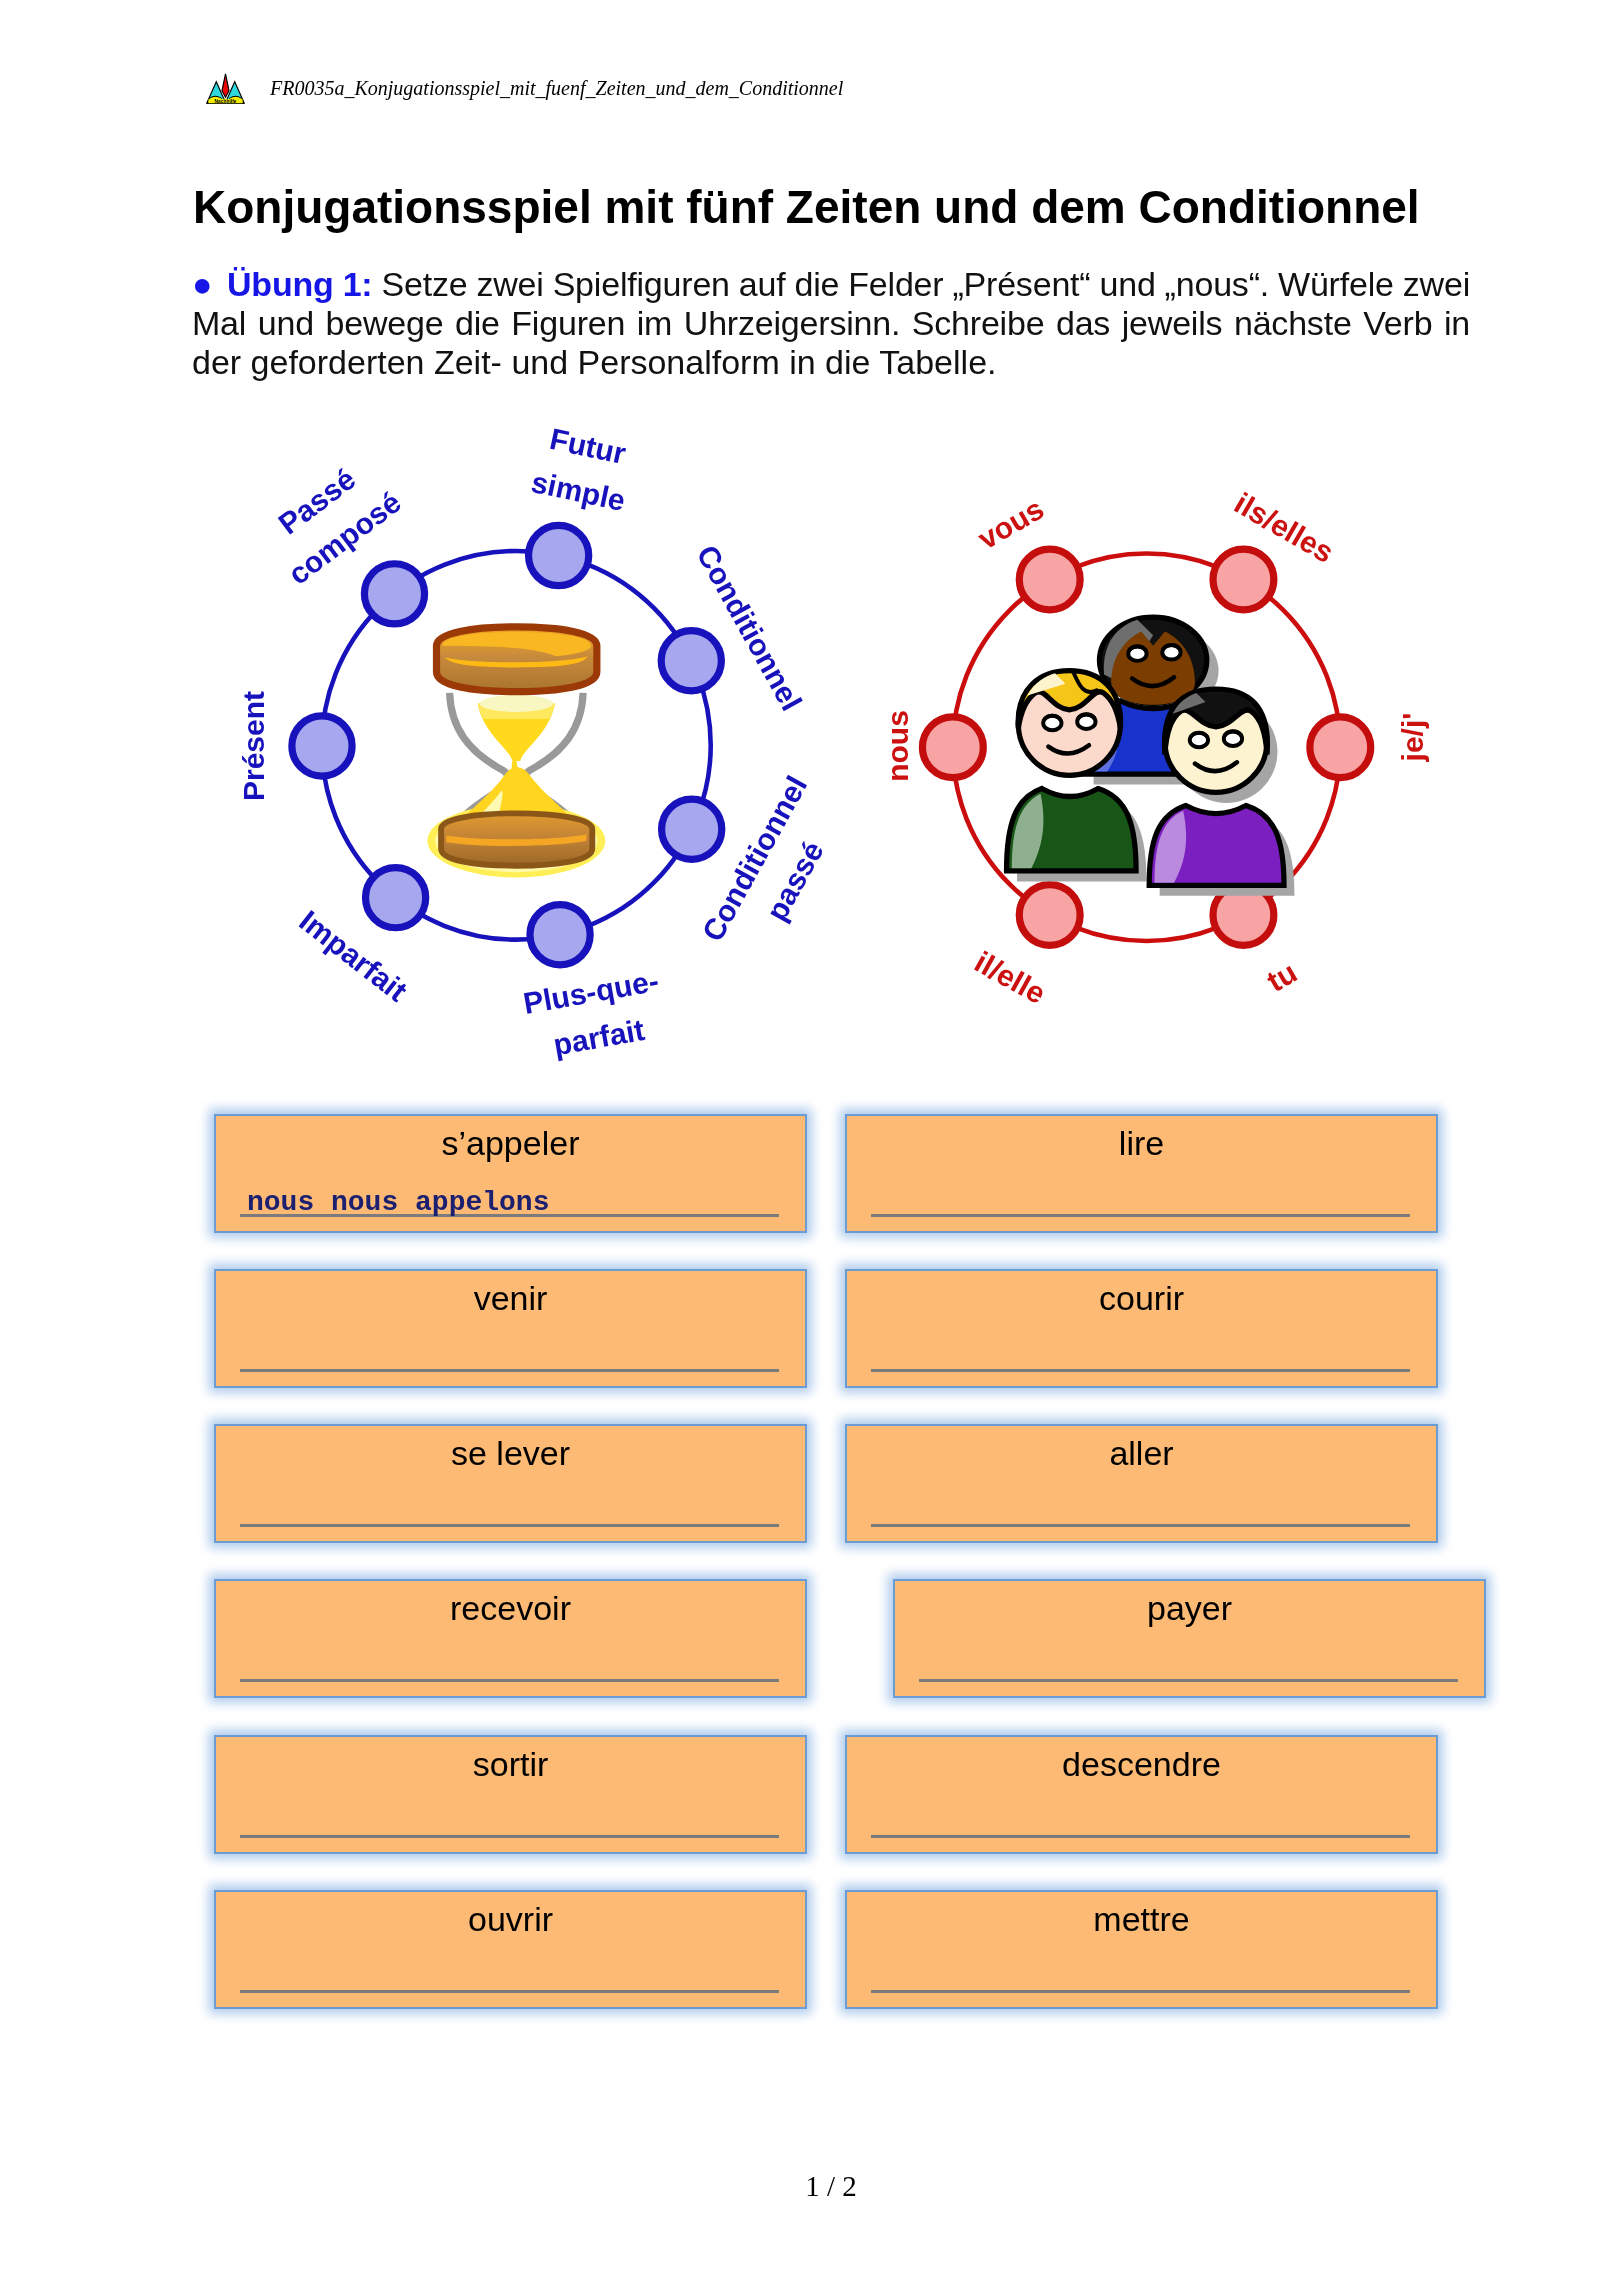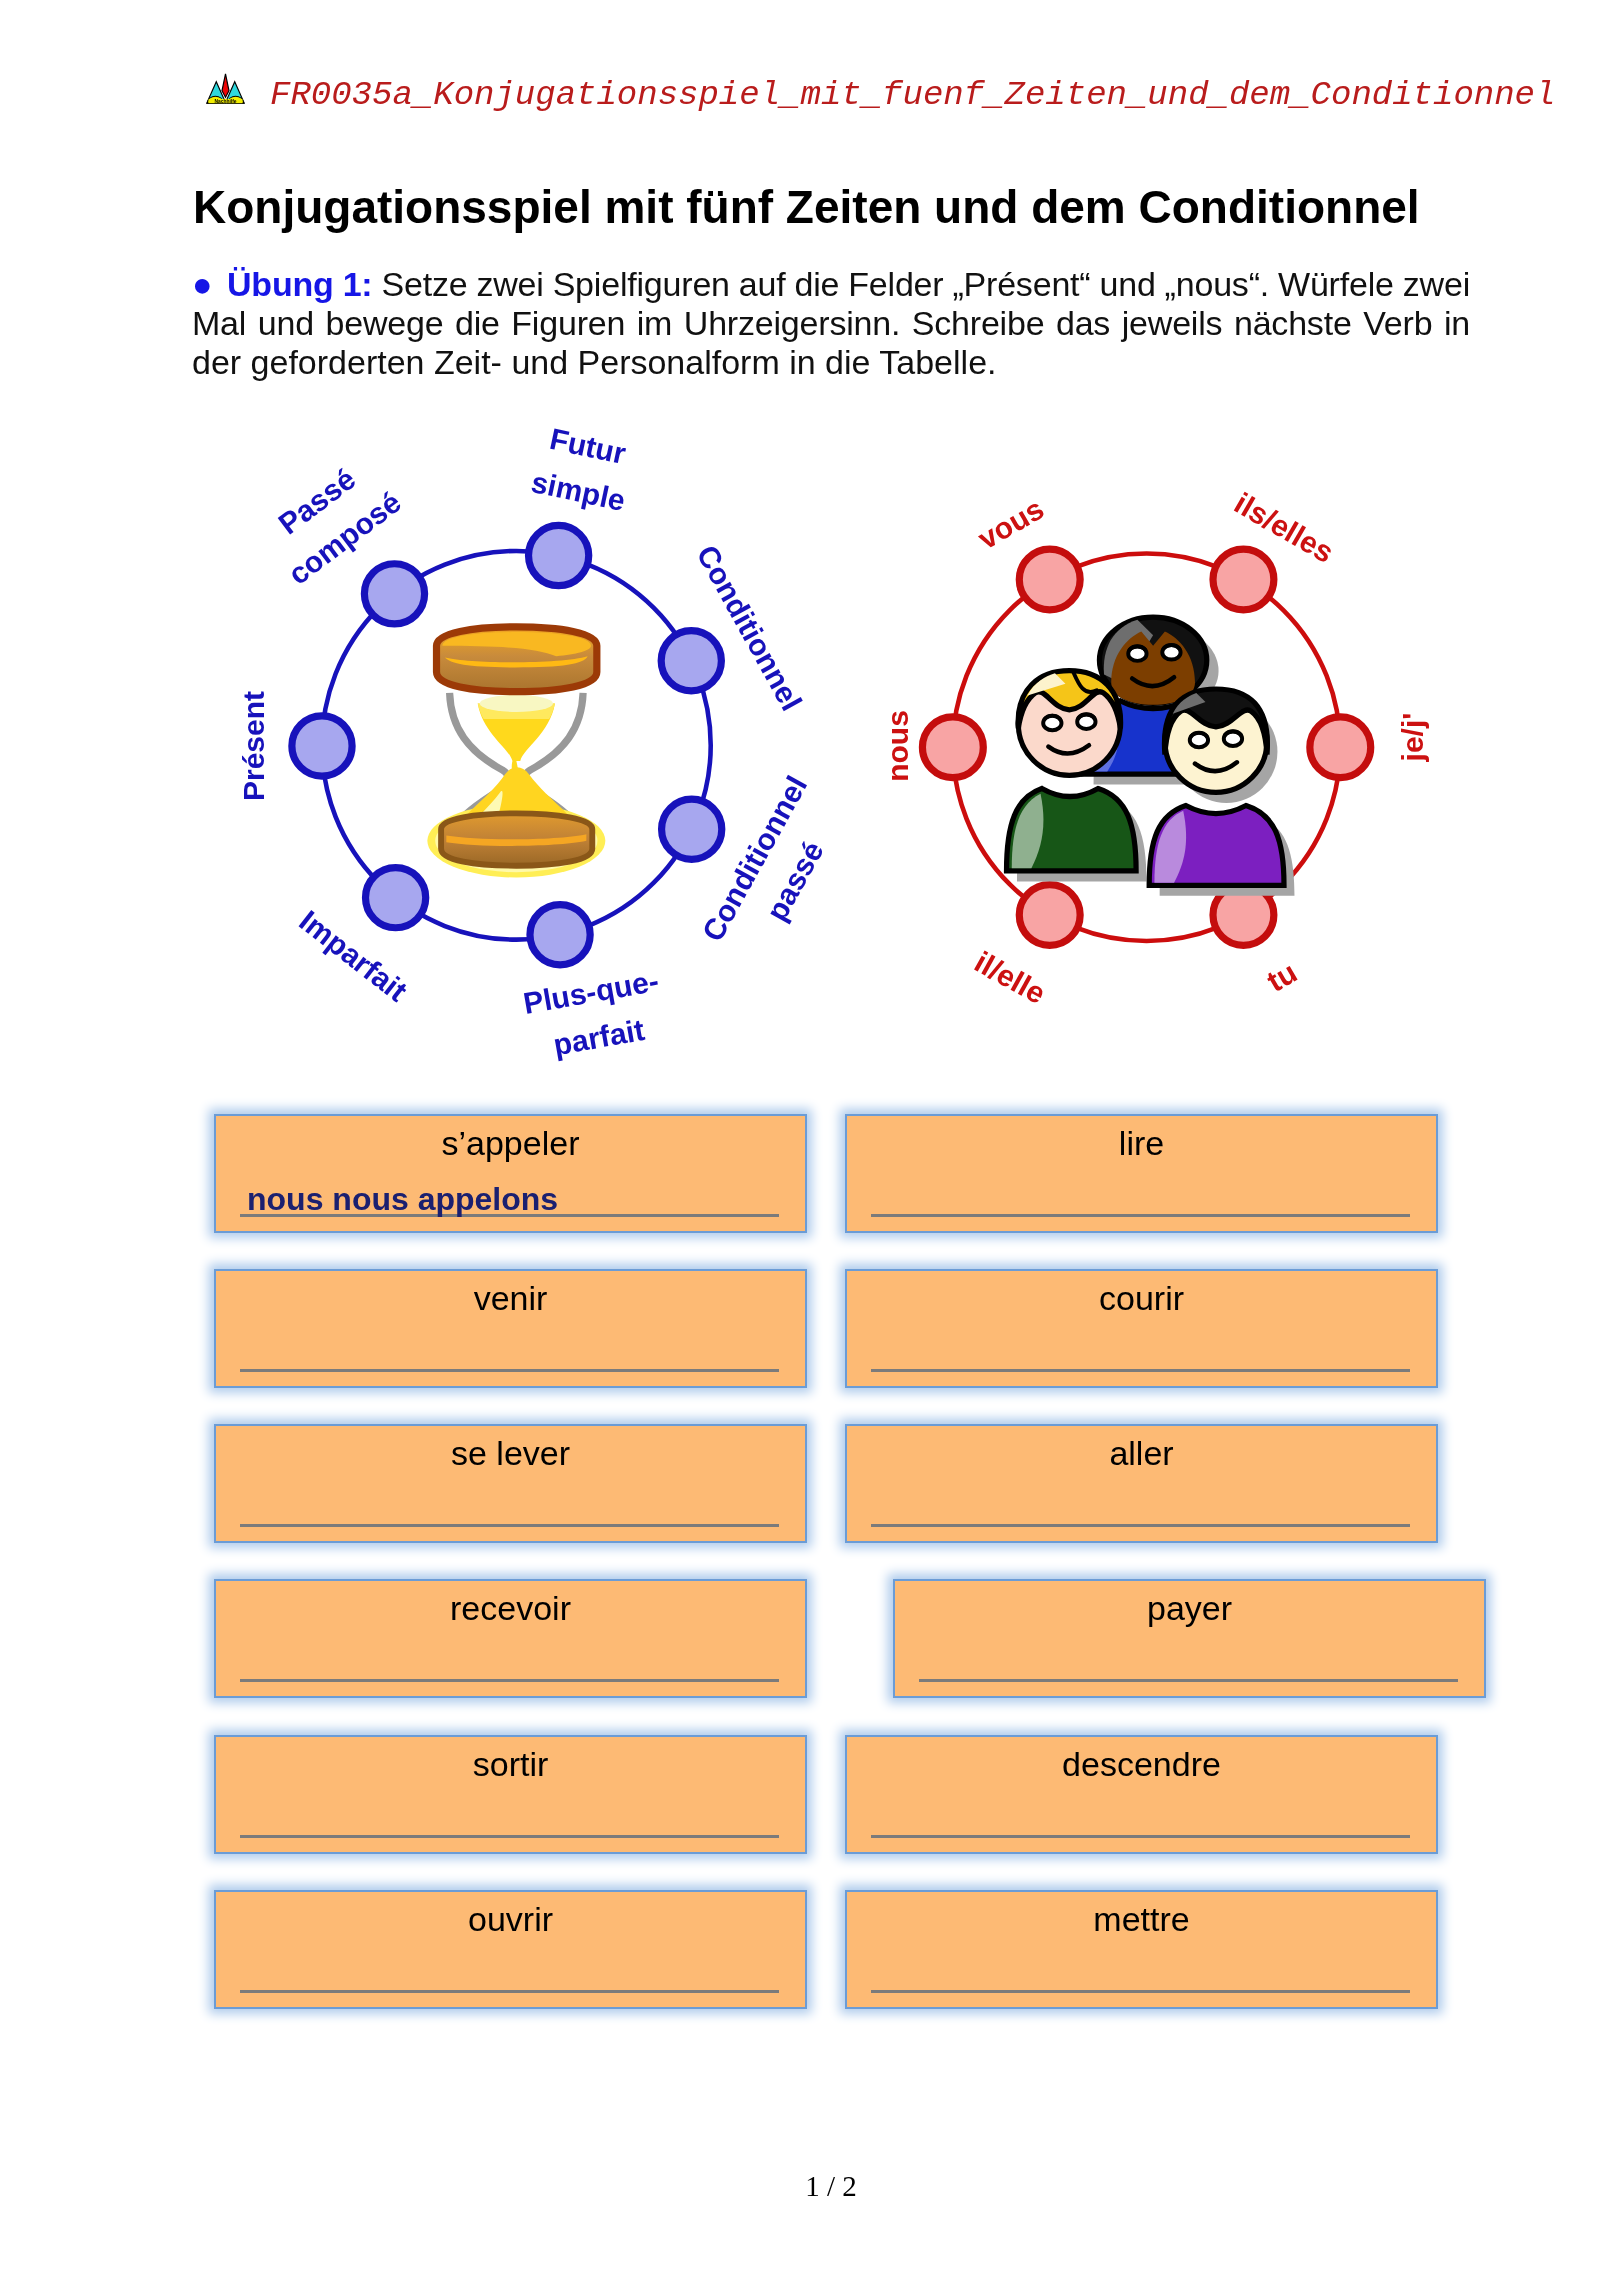--- a/index.html
+++ b/index.html
@@ -1,29 +1,29 @@
 <!DOCTYPE html>
 <html style="font-size:10.5px"><head>
 <meta charset="utf-8">
 <style>
   html,body{margin:0;padding:0;}
   body{width:1623px;height:2295px;background:#ffffff;font-family:"Liberation Sans",sans-serif;position:relative;overflow:hidden;}
   .abs{position:absolute;}
-  #hdrtext{left:270px;top:78px;font-family:Liberation Mono, monospace;font-style:italic;font-size:34px;color:#b91c1c;line-height:1;}
+  #hdrtext{left:270px;top:78px;font-family:Liberation Serif, serif;font-style:italic;font-size:20px;color:#000000;line-height:1;}
   #title{left:193px;top:188px;font-size:46px;font-weight:bold;color:#000;line-height:39px;letter-spacing:0px;}
   #para{left:192px;top:265px;width:1278px;font-size:34px;line-height:39px;color:#111;}
   #para .jl{text-align:justify;text-align-last:justify;word-spacing:-5.9px;letter-spacing:-0.2px;}
   #para .blue{color:#1616e6;font-weight:bold;}
   .lbl{position:absolute;font-weight:bold;text-align:center;line-height:1.32;white-space:nowrap;transform:translate(-50%,-50%);}
   .lblb{color:#1712bb;font-size:30px;line-height:46px;}
   .lblr{color:#cc1111;font-size:30px;line-height:46px;}
   .vbox{position:absolute;width:589px;height:115px;background:#fdba74;border:2.6px solid #6b9cd6;box-shadow:0 0 10.5px 5.2px #aecbec;}
   .vbox .verb{position:absolute;top:7.9px;left:0;width:100%;text-align:center;font-size:34px;color:#000;}
   .vbox .line{position:absolute;left:23.6px;right:26px;bottom:14.4px;height:2.6px;background:#7b7b7b;}
-  .vbox .hand{position:absolute;left:31px;bottom:13px;font-size:32px;font-weight:bold;color:#1b2070;}
+  .vbox .hand{position:absolute;left:31px;bottom:13px;font-size:28px;font-weight:bold;color:#1b2070;font-family:Liberation Mono, monospace;}
   #footer{left:19.6px;top:2170px;width:1623px;text-align:center;font-family:"Liberation Serif",serif;font-size:29px;color:#000;}
 </style>
 </head>
 <body>
 <div id="logo" class="abs" style="left:206px;top:73px;width:39px;height:31px;">
 <svg width="39" height="31" viewBox="0 0 60 47">
   <polygon points="1.2,46 15.8,13 30.4,46" fill="#2fd8dd" stroke="#000" stroke-width="1.8"></polygon>
   <polygon points="29.6,46 44.2,13 58.8,46" fill="#2fd8dd" stroke="#000" stroke-width="1.8"></polygon>
   <polygon points="30,1 24.6,27 30,37 35.4,27" fill="#ee0404" stroke="#000" stroke-width="1.8"></polygon>
   <path d="M2,46 C3,40 8,35.5 14.5,35.5 C21,35.5 26,40 27,46 Z" fill="#f2ee00" stroke="#000" stroke-width="1.6"></path>

